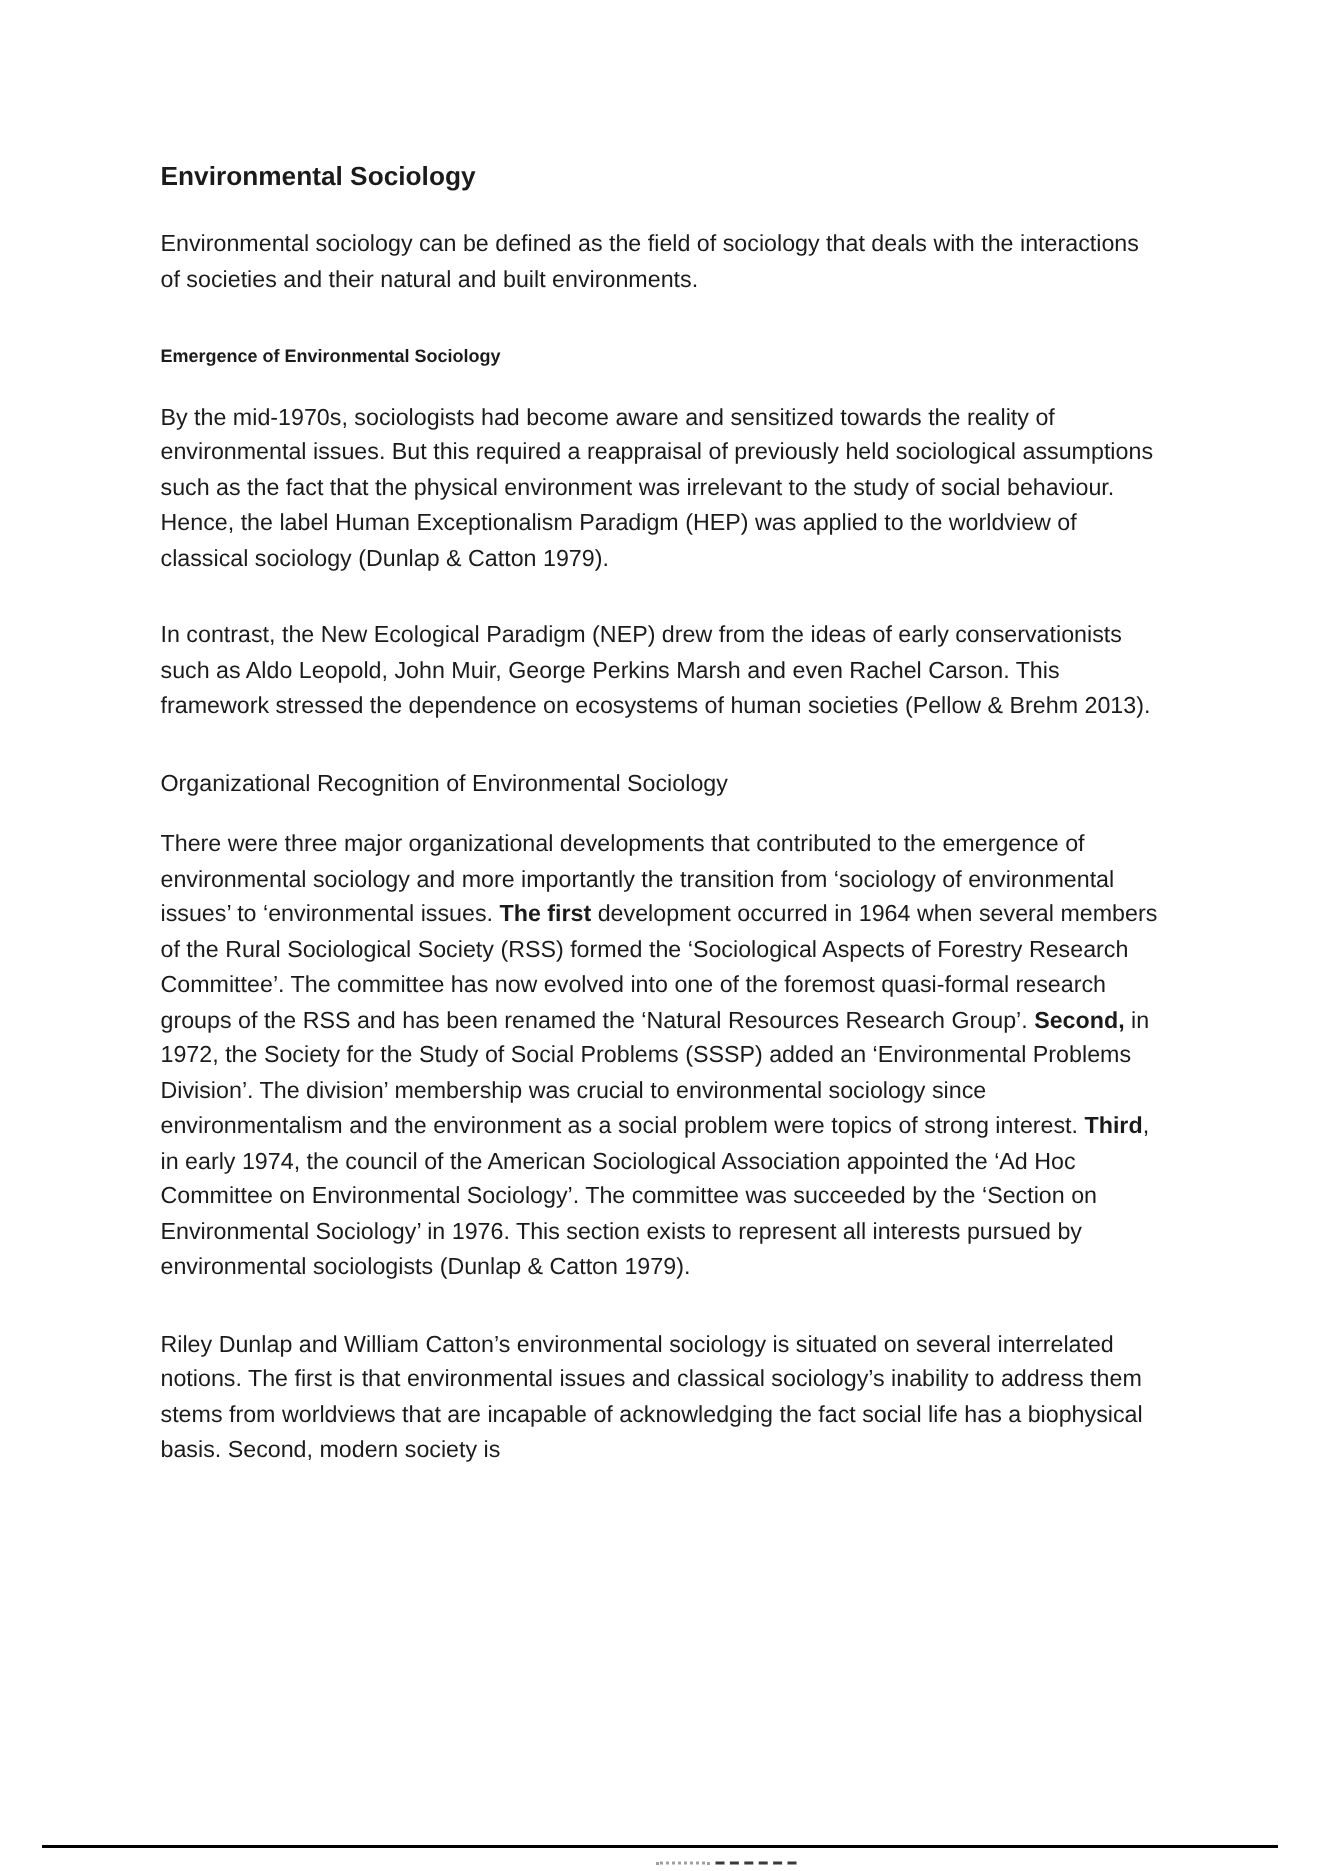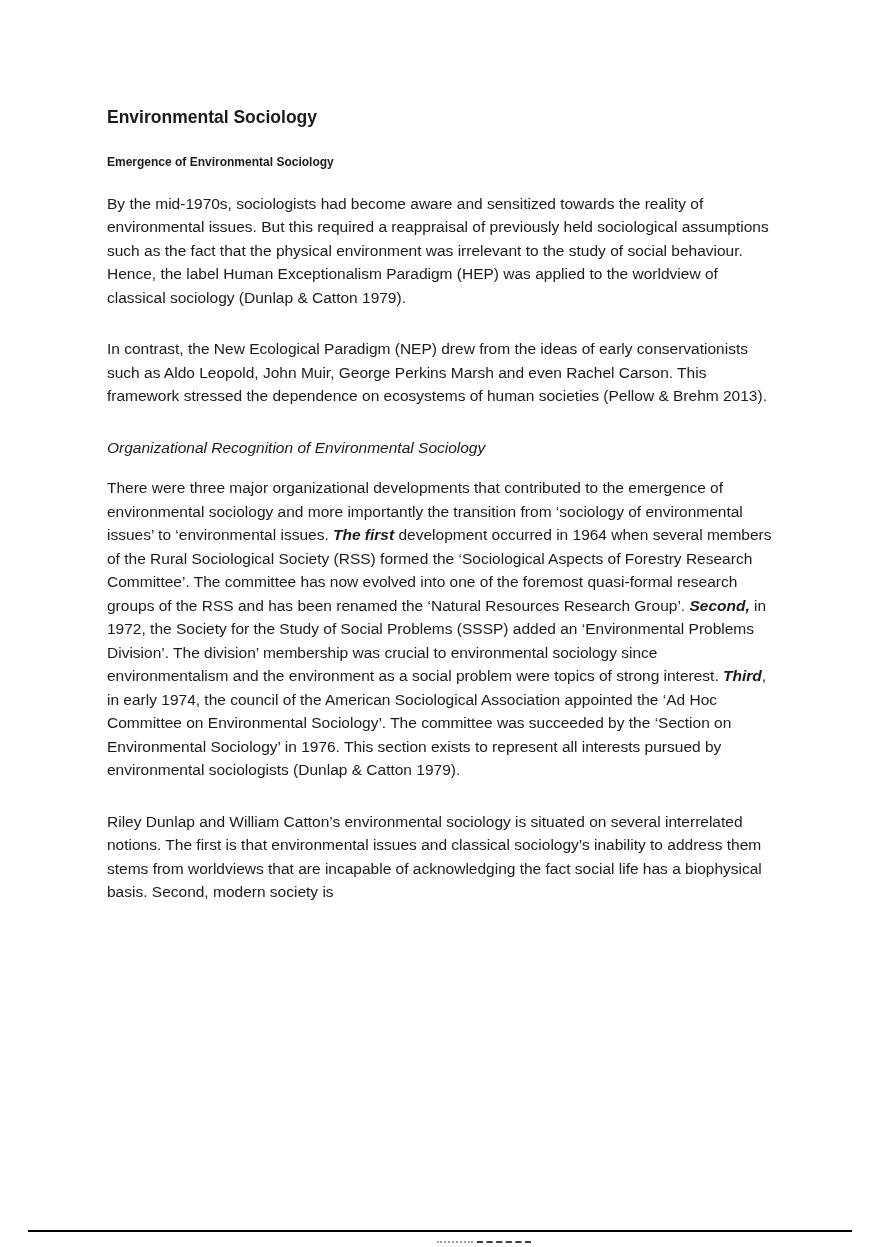--- a/index.html
+++ b/index.html
@@ -32,30 +32,29 @@
     font-size: 12px;
     font-weight: 700;
     margin: 0 0 17px 0;
     line-height: 23.5px;
   }
   .doc-heading-plain {
     font-size: 15.5px;
     font-weight: 400;
     margin: 0 0 17px 0;
     line-height: 23.5px;
-    font-style: italic;
   }
   p.body-para {
     font-size: 15.5px;
     font-weight: 400;
     line-height: 23.5px;
     margin: 0 0 28px 0;
     text-align: left;
   }
-  p.body-para b { font-weight: 700; font-style: italic; }
+  p.body-para b { font-weight: 700; }
   .footer-divider {
     position: absolute;
     left: 28px;
     right: 28px;
     top: 1230px;
     border-top: 2px solid #000000;
     height: 0;
   }
   .footer-dotted-mark {
     position: absolute;
@@ -75,20 +74,21 @@
   }
 </style>
 </head>
 <body>
 
 <div class="page">
   <div class="content">
 
     <h1 class="doc-title">Environmental Sociology</h1>
 
+    <p class="body-para">Environmental sociology can be defined as the field of sociology that deals with the interactions of societies and their natural and built environments.</p>
 
     <h2 class="doc-heading-bold">Emergence of Environmental Sociology</h2>
 
     <p class="body-para">By the mid-1970s, sociologists had become aware and sensitized towards the reality of environmental issues. But this required a reappraisal of previously held sociological assumptions such as the fact that the physical environment was irrelevant to the study of social behaviour. Hence, the label Human Exceptionalism Paradigm (HEP) was applied to the worldview of classical sociology (Dunlap &amp; Catton 1979).</p>
 
     <p class="body-para">In contrast, the New Ecological Paradigm (NEP) drew from the ideas of early conservationists such as Aldo Leopold, John Muir, George Perkins Marsh and even Rachel Carson. This framework stressed the dependence on ecosystems of human societies (Pellow &amp; Brehm 2013).</p>
 
     <h3 class="doc-heading-plain">Organizational Recognition of Environmental Sociology</h3>
 
     <p class="body-para"><span>There were three major organizational developments that contributed to the emergence of environmental sociology and more importantly the transition from ‘sociology of environmental issues’ to ‘environmental issues. </span><b>The first</b><span> development occurred in 1964 when several members of the Rural Sociological Society (RSS) formed the ‘Sociological Aspects of Forestry Research Committee’. The committee has now evolved into one of the foremost quasi-formal research groups of the RSS and has been renamed the ‘Natural Resources Research Group’. </span><b>Second,</b><span> in 1972, the Society for the Study of Social Problems (SSSP) added an ‘Environmental Problems Division’. The division’ membership was crucial to environmental sociology since environmentalism and the environment as a social problem were topics of strong interest. </span><b>Third</b><span>, in early 1974, the council of the American Sociological Association appointed the ‘Ad Hoc Committee on Environmental Sociology’. The committee was succeeded by the ‘Section on Environmental Sociology’ in 1976. This section exists to represent all interests pursued by environmental sociologists (Dunlap &amp; Catton 1979).</span></p>

